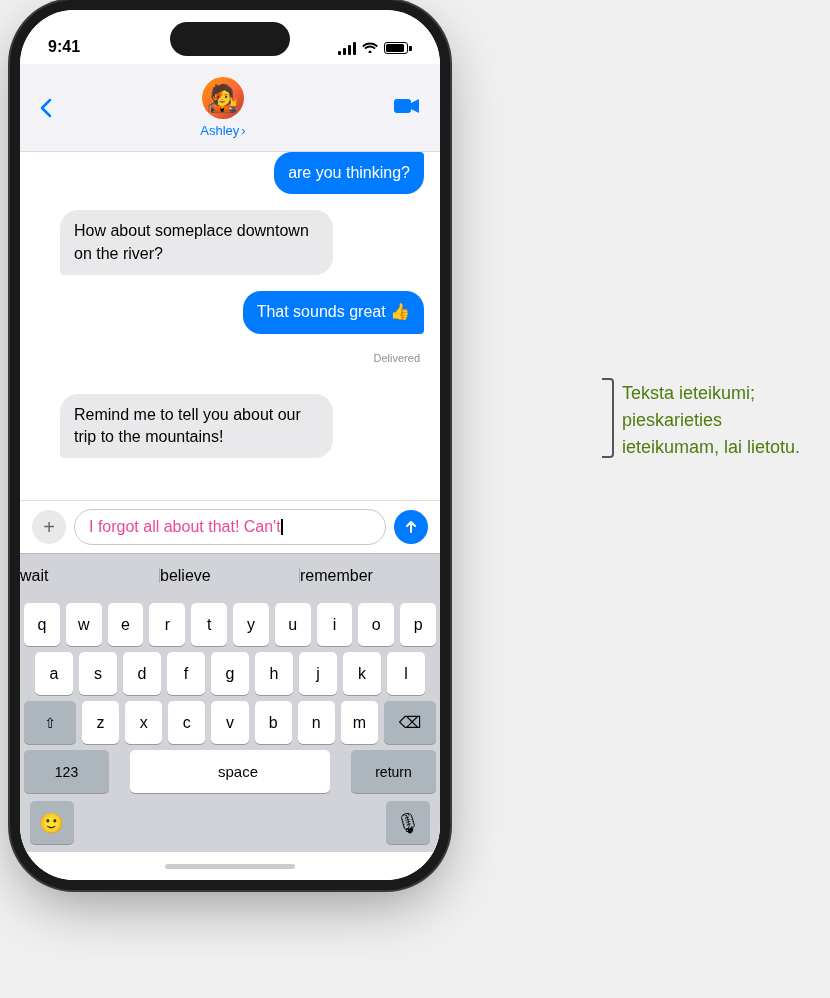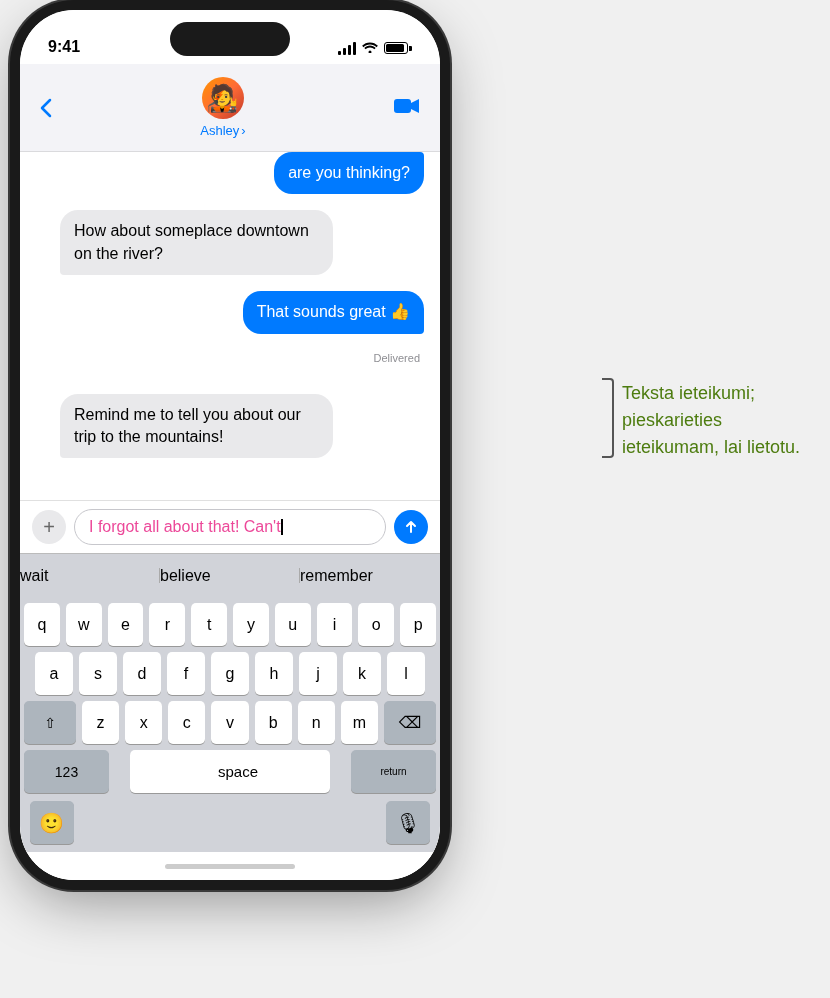--- a/index.html
+++ b/index.html
@@ -315,21 +315,21 @@
       flex: 5;
       max-width: 200px;
       font-size: 15px;
       padding-left: 16px;
     }
 
     .key-return {
       background: #ADB5BD;
       flex: 2;
       max-width: 85px;
-      font-size: 10px;
+      font-size: 14px;
       text-align: center;
     }
 
     .key-numbers {
       background: #ADB5BD;
       flex: 2;
       max-width: 85px;
       font-size: 14px;
     }
 

